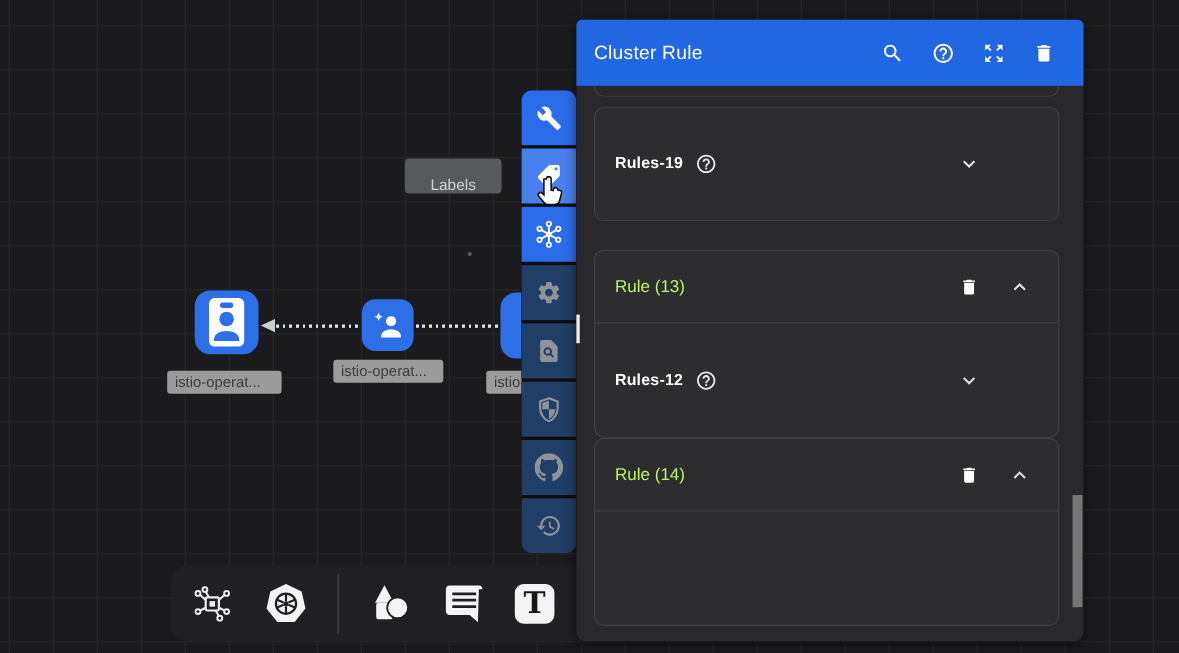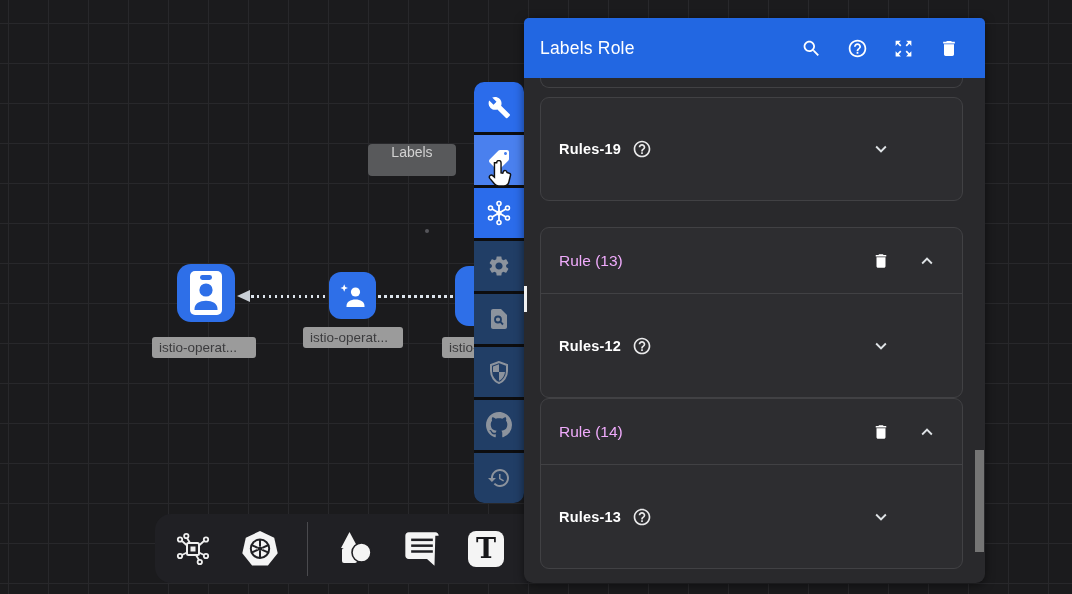--- a/index.html
+++ b/index.html
@@ -34,21 +34,21 @@
   .arrowhead { position:absolute; z-index:1; width:0; height:0;
     border-top:6px solid transparent; border-bottom:6px solid transparent;
     border-right:13px solid #c9cfd6; }
   .canvas-dot { position:absolute; width:4px; height:4px; border-radius:50%;
     background:#55555a; z-index:1; }
 
   
   .tooltip {
     position:absolute; left:368px; top:144px; width:88px; height:32px; z-index:5;
     background:#58595b; color:#d2d2d2; font-size:14px; border-radius:4px;
-    display:flex; align-items:flex-start; justify-content:center;
+    display:flex; align-items:flex-end; justify-content:center;
   }
 
   
   .side-toolbar {
     position:absolute; left:474px; top:82px; width:50px; z-index:3;
     background:#0d0d0f; border-radius:10px; overflow:hidden;
     display:flex; flex-direction:column; gap:3px;
   }
   .side-btn {
     width:50px; height:50px; flex:0 0 50px; border:none; cursor:pointer;
@@ -98,21 +98,21 @@
     border:1px solid #414144; border-radius:9px; background:#2d2d30;
     margin-right:6px;
   }
   .card.single { margin-top:9px; height:104px; display:flex; align-items:center; }
   .card.rule13 { margin-top:26px; height:171px; }
   .card.rule14 { height:171px; }
   .card-header {
     height:66px; display:flex; align-items:center; padding:0 24px 0 18px;
     border-bottom:1px solid #414144; cursor:pointer;
   }
-  .rule-title { font-size:15.5px; color:#f0abfc; flex:1 1 auto; }
+  .rule-title { font-size:15.5px; color:#bef264; flex:1 1 auto; }
   .card-header .icon-btn { color:#fff; }
   .card-header .trash-btn { margin-right:26px; }
   .card-body { height:104px; display:flex; }
   .rules-row {
     display:flex; align-items:center; width:100%;
     padding:0 70px 0 18px; cursor:pointer;
   }
   .rules-label { font-size:14.5px; font-weight:bold; color:#fff; letter-spacing:.2px; }
   .help-badge { margin-left:11px; color:#e9e9ea; display:flex; }
   .rules-row .spacer { flex:1 1 auto; }
@@ -277,21 +277,21 @@
       </g>
     </svg>
   </button>
   <button class="bb-btn">
     <div class="t-badge">T</div>
   </button>
 </div>
 
 <div class="panel">
   <div class="panel-header">
-    <span class="panel-title">Labels Role</span>
+    <span class="panel-title">Cluster Rule</span>
     <div class="ph-icons">
       <button class="icon-btn">
         <svg width="21" height="21" viewBox="0 0 24 24" fill="currentColor">
           <path d="M15.5 14h-.79l-.28-.27C15.41 12.59 16 11.11 16 9.5 16 5.91 13.09 3 9.5 3S3 5.91 3 9.5 5.91 16 9.5 16c1.61 0 3.09-.59 4.23-1.57l.27.28v.79l5 4.99L20.49 19l-4.99-5zm-6 0C7.01 14 5 11.99 5 9.5S7.01 5 9.5 5 14 7.01 14 9.5 11.99 14 9.5 14z"></path>
         </svg>
       </button>
       <button class="icon-btn">
         <svg width="21" height="21" viewBox="0 0 24 24" fill="currentColor">
           <path d="M11 18h2v-2h-2v2zm1-16C6.48 2 2 6.48 2 12s4.48 10 10 10 10-4.48 10-10S17.52 2 12 2zm0 18c-4.41 0-8-3.59-8-8s3.59-8 8-8 8 3.59 8 8-3.59 8-8 8zm0-14c-2.21 0-4 1.79-4 4h2c0-1.1.9-2 2-2s2 .9 2 2c0 2-3 1.75-3 5h2c0-2.25 3-2.5 3-5 0-2.21-1.79-4-4-4z"></path>
         </svg>
@@ -369,36 +369,20 @@
           <svg width="18" height="20" viewBox="0 0 24 24" fill="currentColor">
             <path d="M6 19c0 1.1.9 2 2 2h8c1.1 0 2-.9 2-2V7H6v12zM19 4h-3.5l-1-1h-5l-1 1H5v2h14V4z"></path>
           </svg>
         </button>
         <span class="chev">
           <svg width="22" height="22" viewBox="0 0 24 24" fill="currentColor">
               <path d="M12 8l-6 6 1.41 1.41L12 10.83l4.59 4.58L18 14l-6-6z"></path>
             </svg>
         </span>
       </div>
-      <div class="card-body">
-        <div class="rules-row">
-          <span class="rules-label">Rules-13</span>
-          <span class="help-badge">
-            <svg width="20" height="20" viewBox="0 0 24 24" fill="currentColor">
-              <path d="M11 18h2v-2h-2v2zm1-16C6.48 2 2 6.48 2 12s4.48 10 10 10 10-4.48 10-10S17.52 2 12 2zm0 18c-4.41 0-8-3.59-8-8s3.59-8 8-8 8 3.59 8 8-3.59 8-8 8zm0-14c-2.21 0-4 1.79-4 4h2c0-1.1.9-2 2-2s2 .9 2 2c0 2-3 1.75-3 5h2c0-2.25 3-2.5 3-5 0-2.21-1.79-4-4-4z"></path>
-            </svg>
-          </span>
-          <span class="spacer"></span>
-          <span class="chev">
-            <svg width="22" height="22" viewBox="0 0 24 24" fill="currentColor">
-                <path d="M16.59 8.59L12 13.17 7.41 8.59 6 10l6 6 6-6z"></path>
-              </svg>
-          </span>
-        </div>
-      </div>
     </div>
   </div>
 
   <div class="left-thumb"></div>
   <div class="right-thumb"></div>
 </div>
 
 <div class="cursor">
   <svg width="27" height="33" viewBox="0 0 24 30">
     <path d="M8.5 2.5c0-1.1.9-2 2-2s2 .9 2 2v9.2l1.6.3.4-1.2c.3-.9 1.3-1.4 2.2-1.1.7.2 1.2.9 1.2 1.7l2.1.6c.8.2 1.3 1.1 1.1 1.9l-1.5 6.1c-.5 2.1-2.4 3.6-4.6 3.6h-4.6c-1.5 0-2.9-.7-3.8-1.8l-4.3-5.1c-.6-.8-.6-1.9.2-2.6.7-.6 1.8-.6 2.5.1l1.5 1.4V2.5z" fill="#ffffff" stroke="#111111" stroke-width="1.3"></path>

